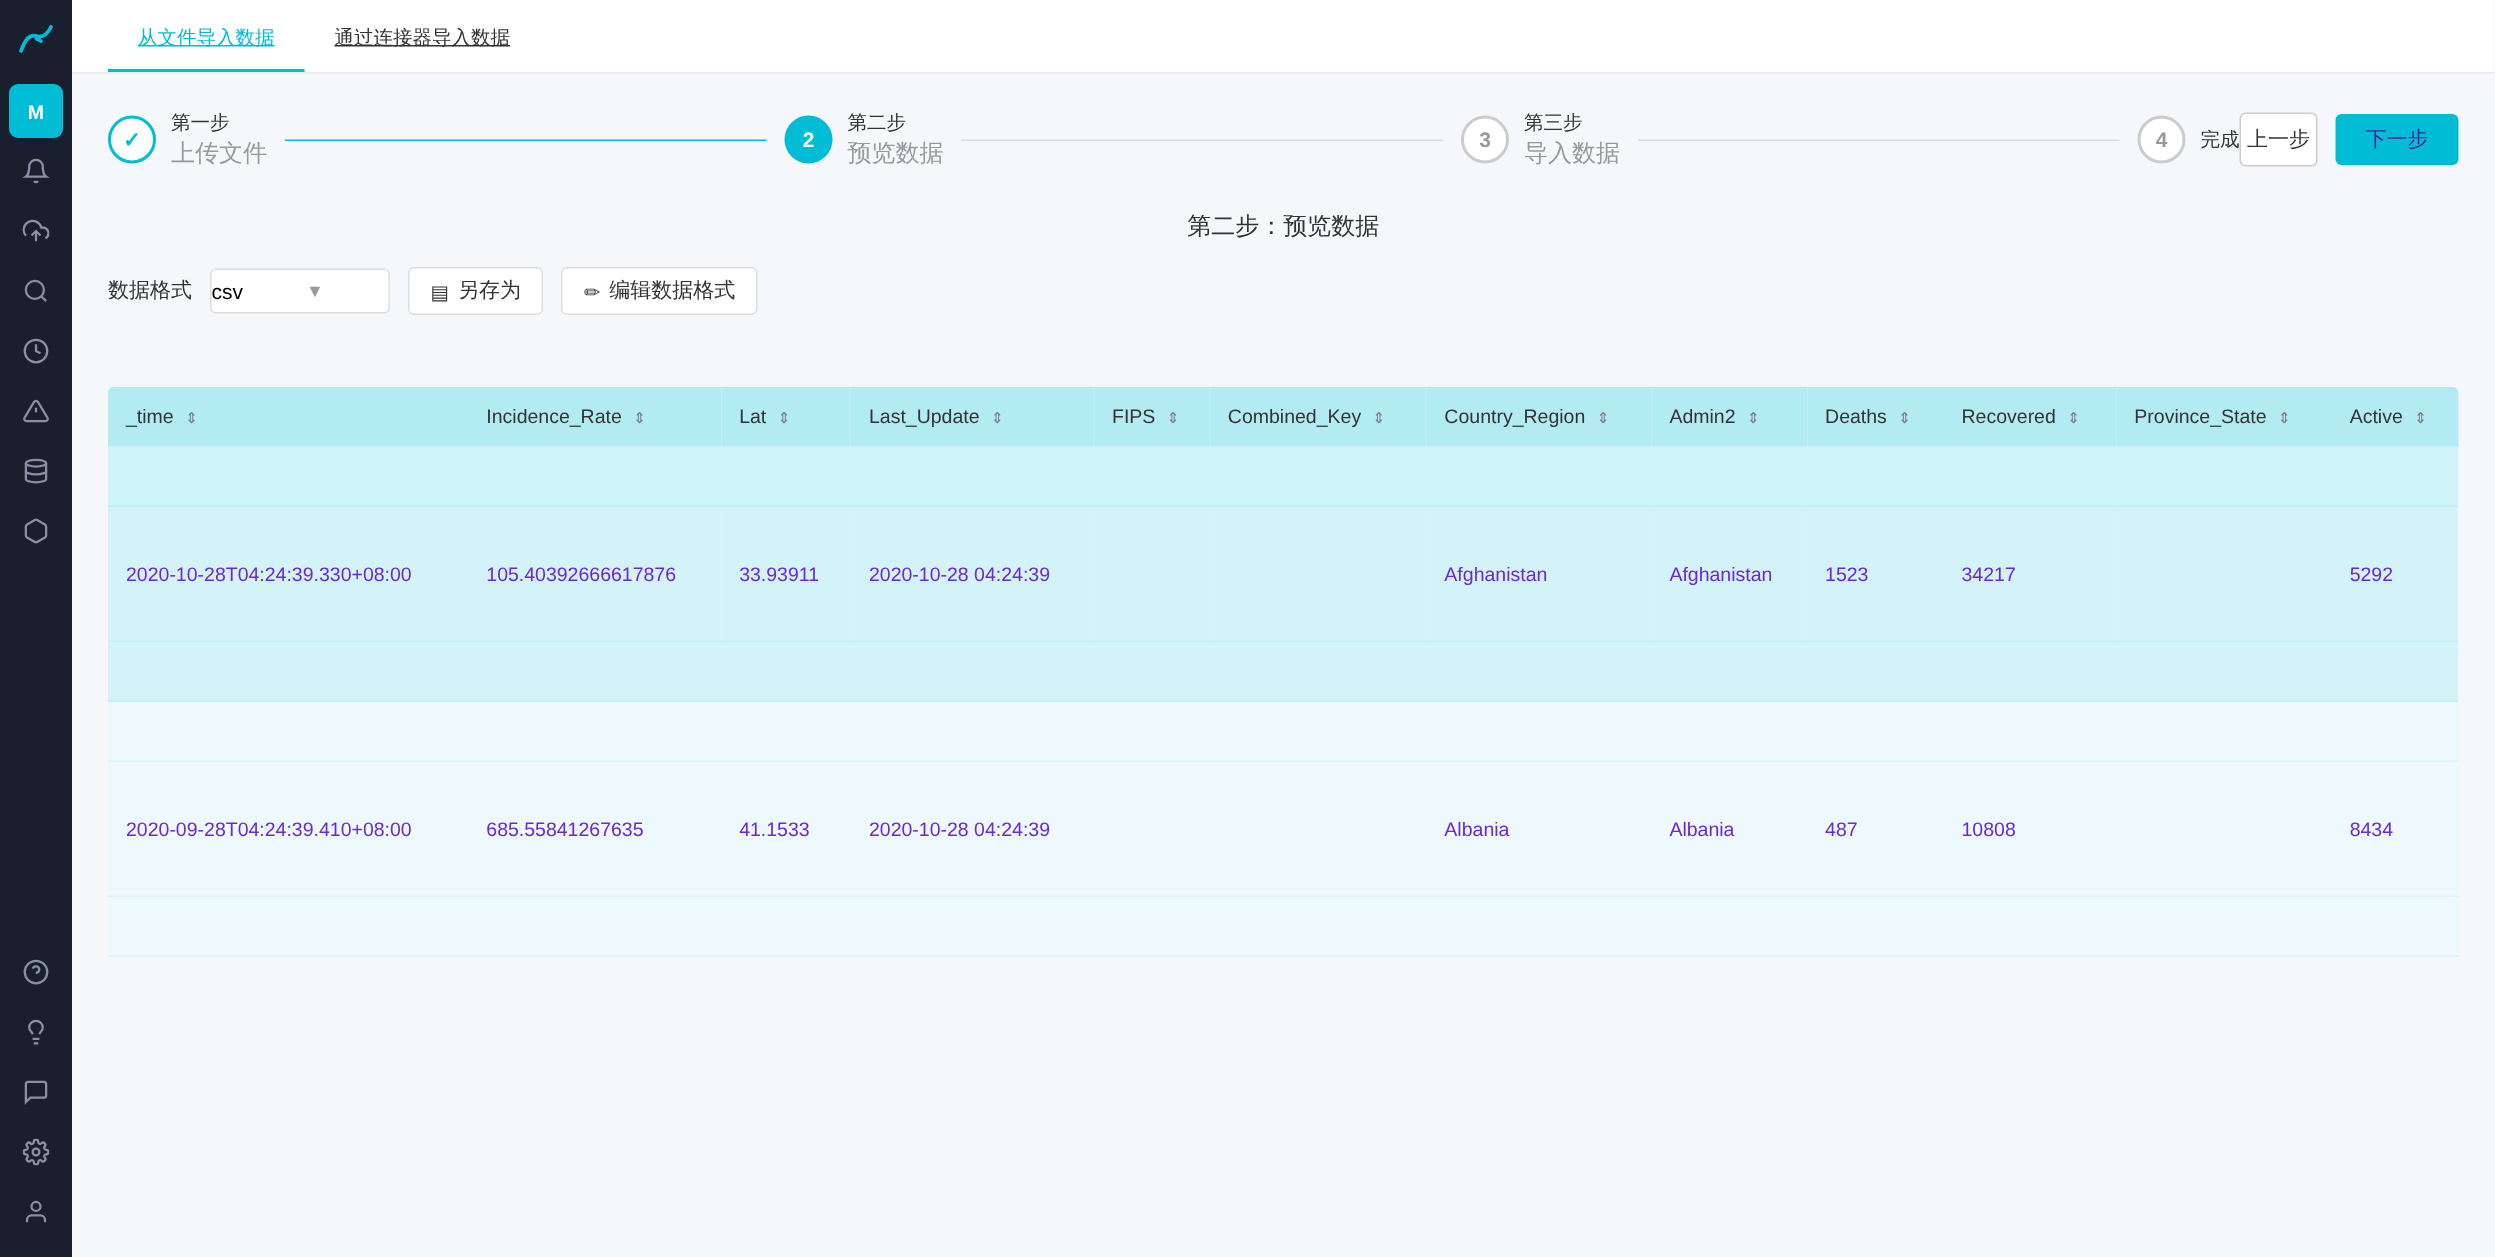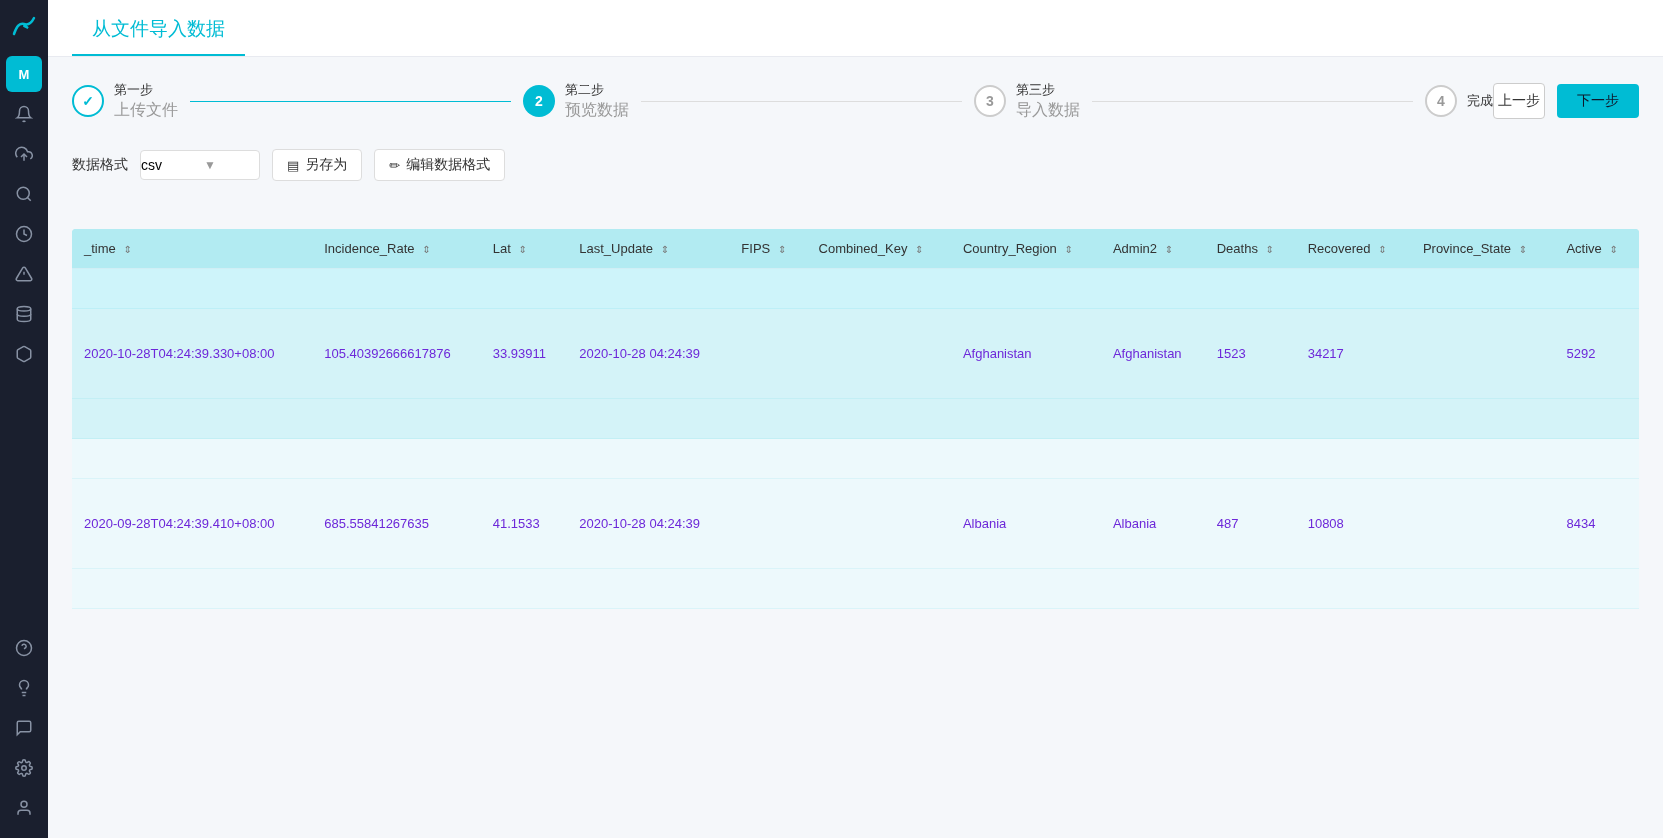--- a/index.html
+++ b/index.html
@@ -44,25 +44,26 @@
     .top-nav {
       background: white;
       padding: 0 24px;
       display: flex;
       align-items: flex-end;
       border-bottom: 1px solid #e8eaf0;
       gap: 0;
     }
     .top-nav-tab {
       padding: 16px 20px 14px;
-      font-size: 19px;
+      font-size: 13px;
       cursor: pointer;
       color: #333;
       position: relative;
       white-space: nowrap;
+      text-decoration: underline;
     }
     .top-nav-tab.active {
       color: #00bcd4;
       font-weight: 500;
     }
     .top-nav-tab.active::after {
       content: '';
       position: absolute;
       bottom: 0; left: 0; right: 0;
       height: 2px;
@@ -135,21 +136,21 @@
       border: 1px solid #ccc;
       background: white;
       border-radius: 4px;
       cursor: pointer;
       font-size: 14px;
       color: #333;
     }
     .btn-next {
       padding: 8px 20px;
       background: #00bcd4;
-      color: #0f172a;
+      color: #4c1d95;
       border: none;
       border-radius: 4px;
       cursor: pointer;
       font-size: 14px;
       font-weight: 500;
     }
 
     
     .section-title {
       text-align: center;
@@ -321,20 +322,21 @@
         <path d="M20 21v-2a4 4 0 0 0-4-4H8a4 4 0 0 0-4 4v2"></path>
         <circle cx="12" cy="7" r="4"></circle>
       </svg>
   </div>
 </div>
 
 <div class="main">
 
   <div class="top-nav">
     <div class="top-nav-tab active">从文件导入数据</div>
+    <div class="top-nav-tab">通过连接器导入数据</div>
   </div>
 
   <div class="content">
 
     <div class="stepper">
 
       <div class="step">
         <div class="step-circle done">✓</div>
         <div class="step-info">
           <span class="step-number">第一步</span>
@@ -367,20 +369,21 @@
           <span class="step-number">完成</span>
         </div>
       </div>
 
       <div class="stepper-actions">
         <button class="btn-prev">上一步</button>
         <button class="btn-next">下一步</button>
       </div>
     </div>
 
+    <div class="section-title">第二步：预览数据</div>
 
     <div class="toolbar">
       <span class="toolbar-label">数据格式</span>
       <div class="toolbar-select">
         <span>csv</span>
         <span style="color:#999;font-size:12px;">▼</span>
       </div>
       <button class="toolbar-btn">
         <span style="font-size:13px;">▤</span>
         <span>另存为</span>

